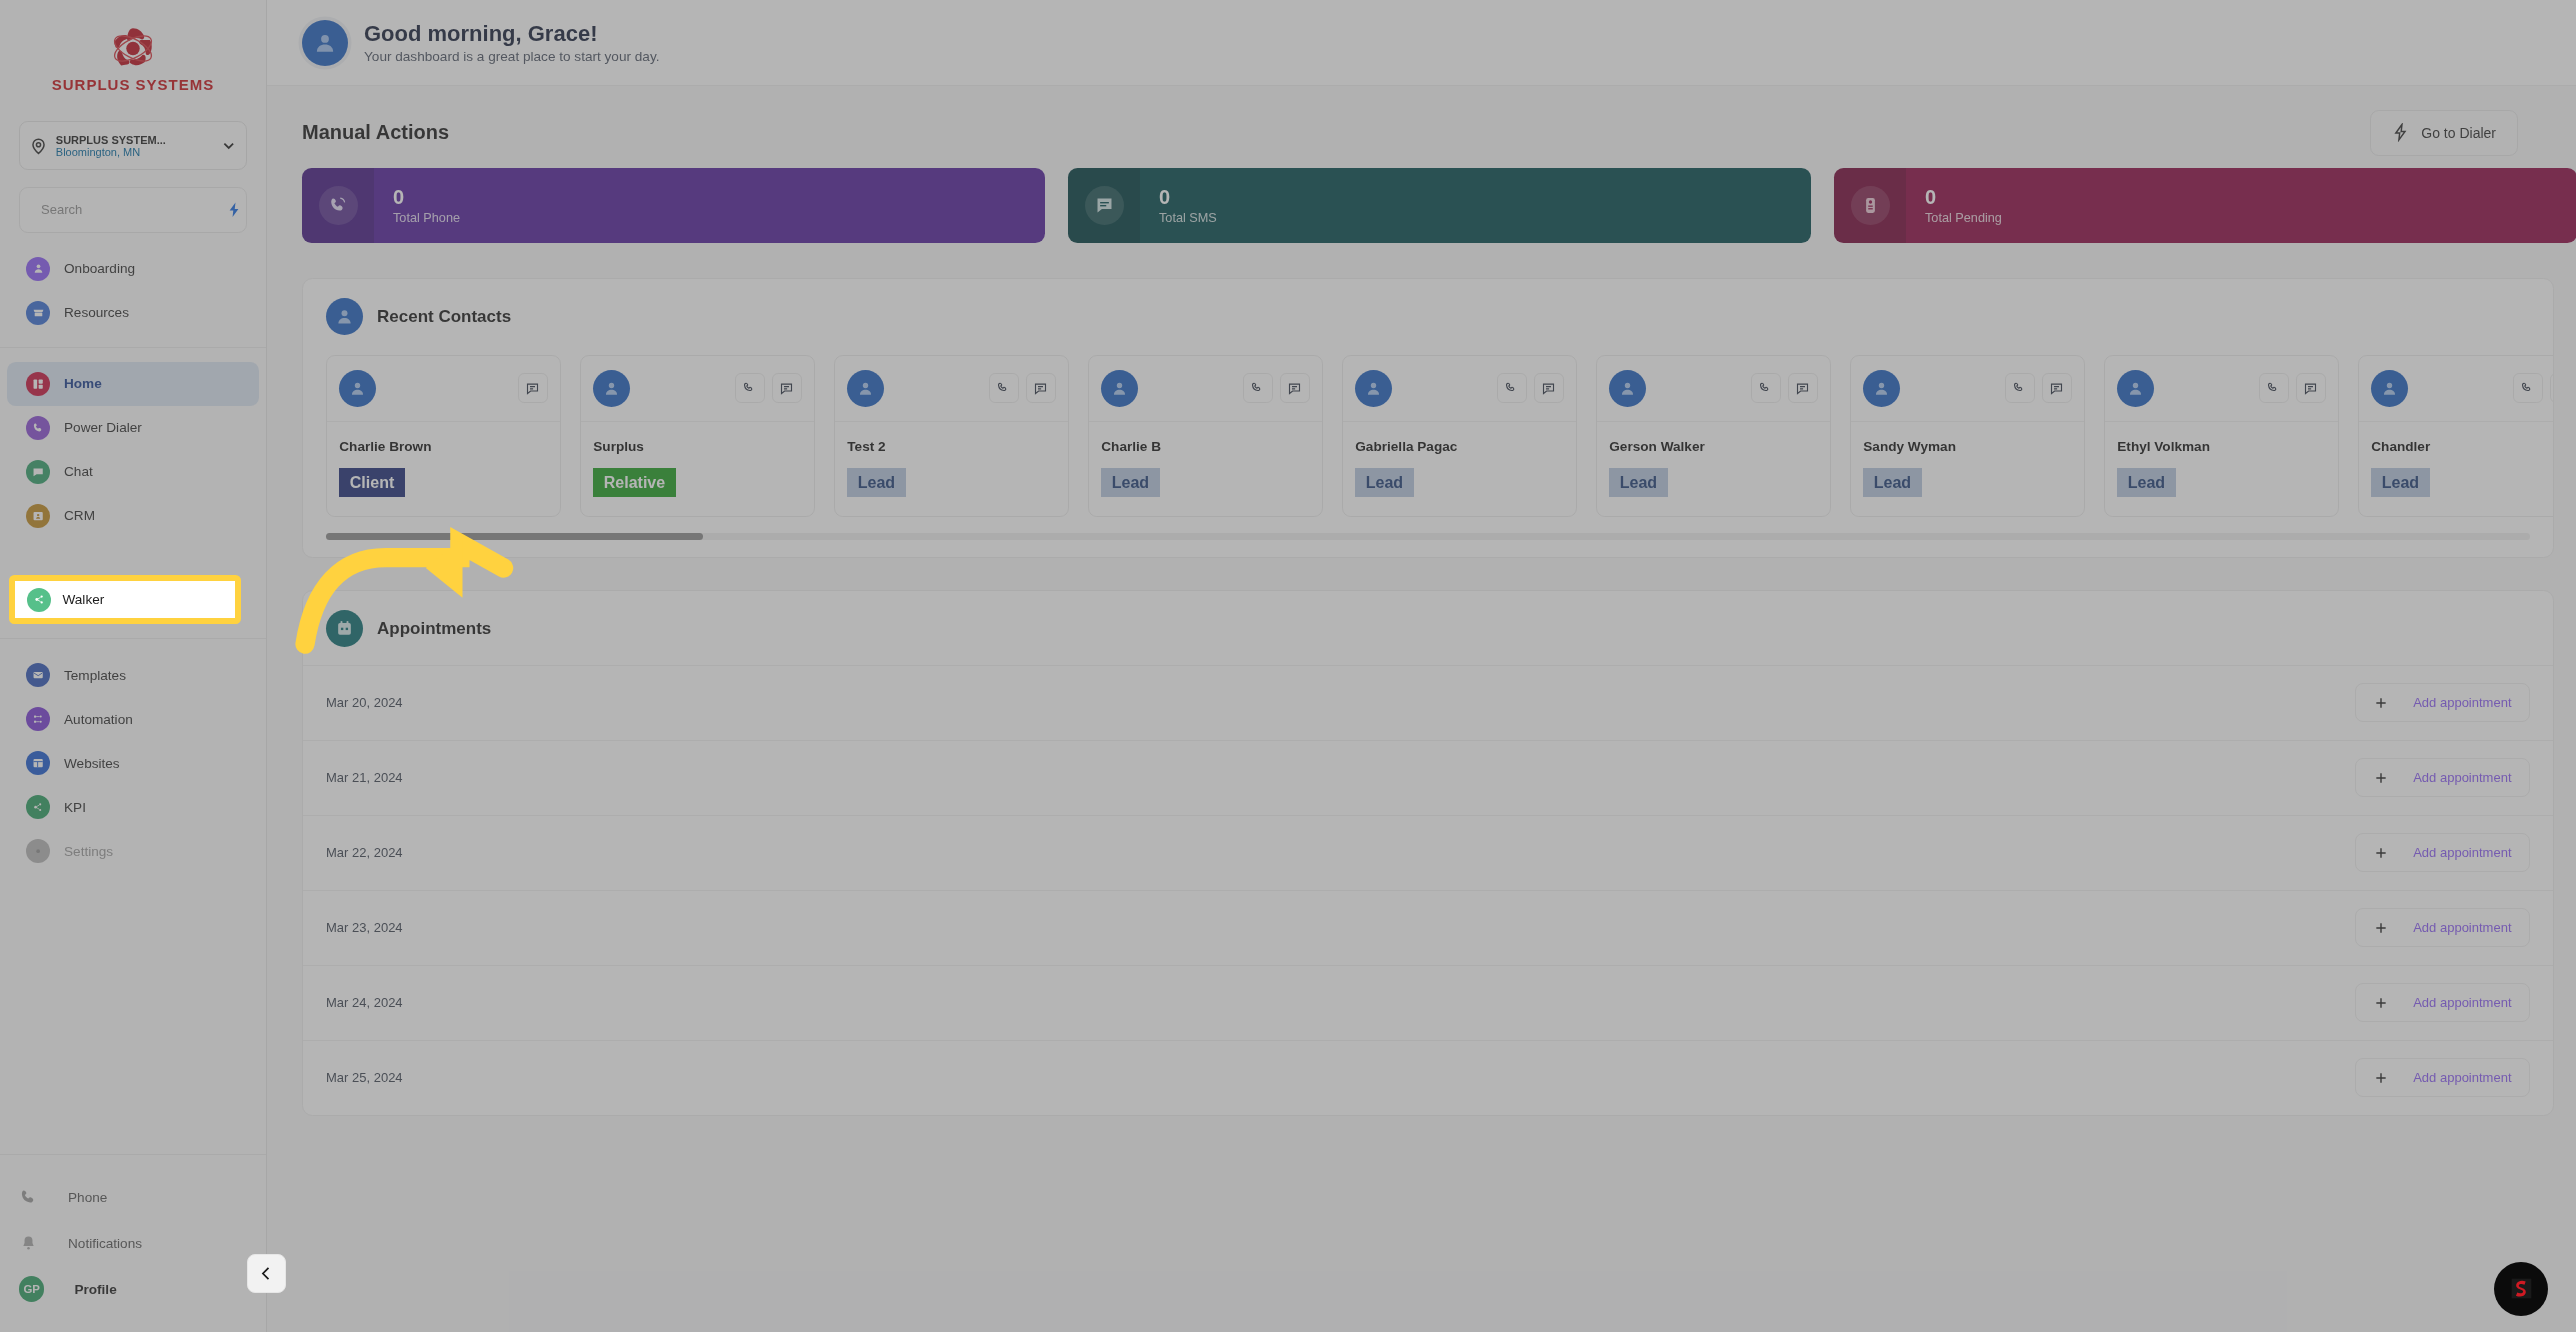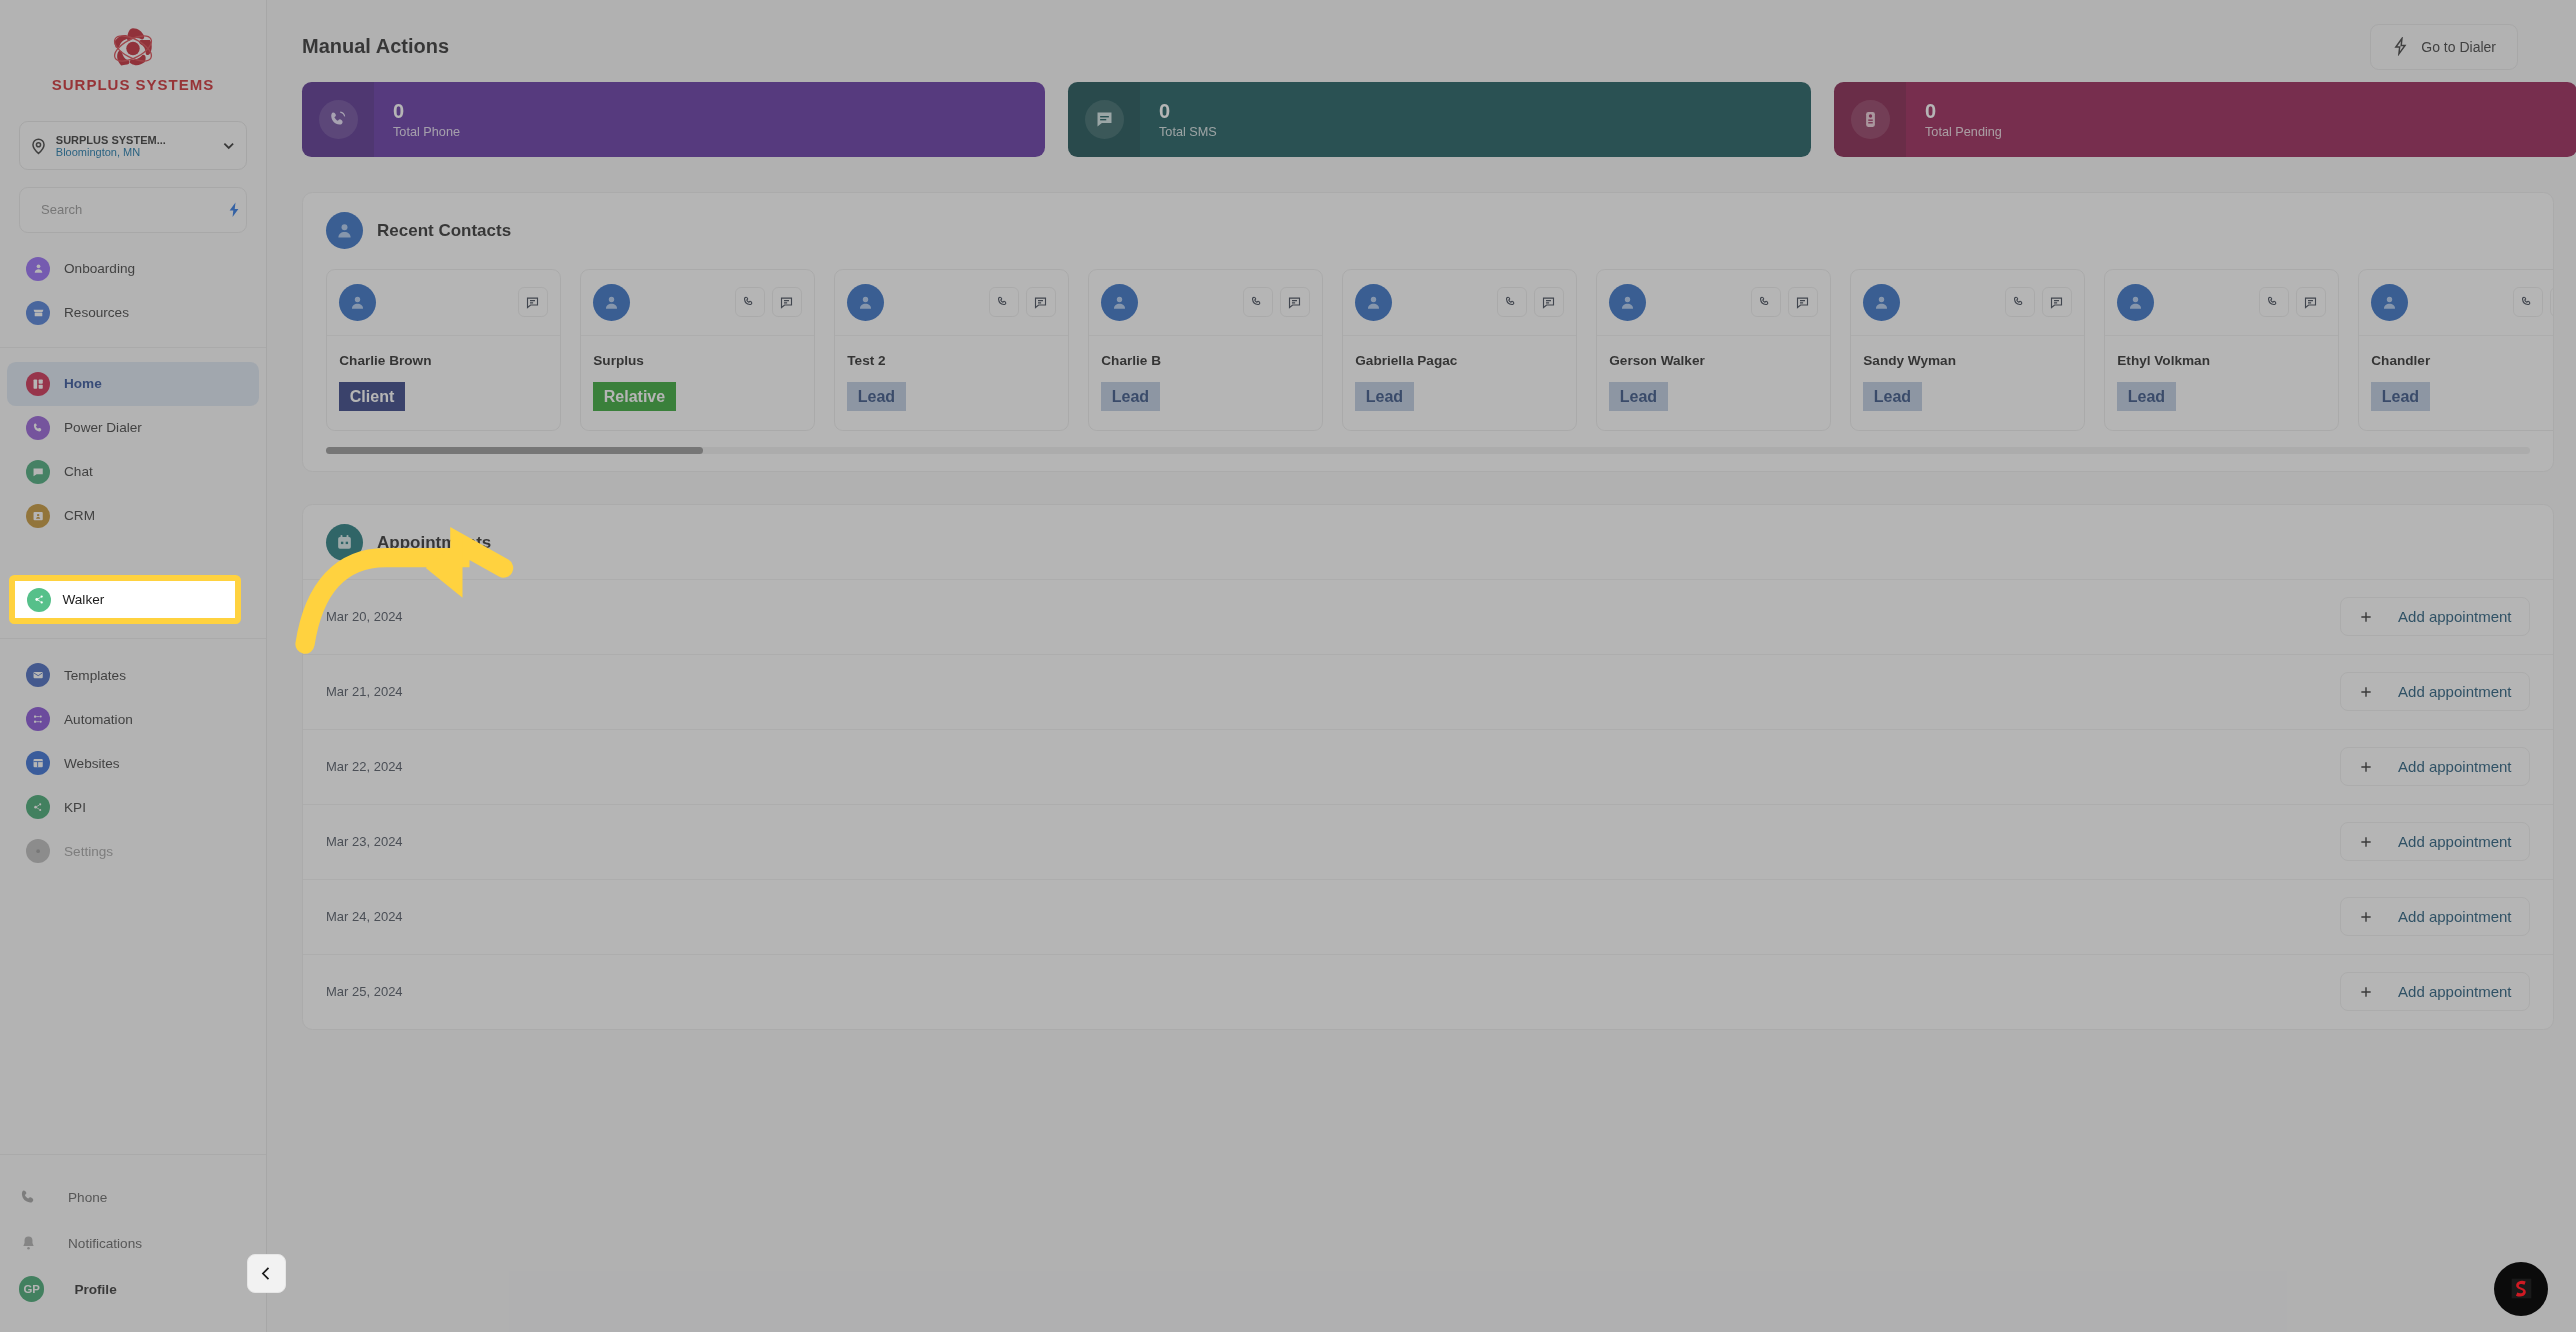--- a/index.html
+++ b/index.html
@@ -188,21 +188,21 @@
 
   .appt-list { margin-top: 14px; }
   .appt-row {
     height: 75px; display: flex; align-items: center; padding: 0 23px;
     border-top: 0.9px solid #f0f0f0;
   }
   .appt-date { font-size: 13px; color: #3e4653; }
   .appt-add {
     margin-left: auto; display: flex; align-items: center; gap: 24px;
     height: 39px; padding: 0 17.5px; border: 0.9px solid #eeeeee; border-radius: 8px;
-    background: #fff; font-size: 15px; color: #0c4a6e; cursor: pointer;
+    background: #fff; font-size: 13px; color: #8b5cf6; cursor: pointer;
   }
 
   
   .callout-arrow { position: absolute; left: 254px; top: 491px; z-index: 65; pointer-events: none; }
 
   .fab {
     position: absolute; right: 28px; bottom: 17.5px;
     width: 54px; height: 54px; border-radius: 50%; background: #0b0b0b;
     display: flex; align-items: center; justify-content: center;
     z-index: 60; cursor: pointer;
@@ -414,20 +414,32 @@
   </div>
 
   <div class="collapse-btn">
     <svg width="19" height="19" viewBox="0 0 24 24" fill="none" stroke="#1a1a1a" stroke-width="2.2">
       <path d="M14.5 5l-7 7 7 7"></path>
     </svg>
   </div>
 
   <div class="main">
 
+    <div class="topbar">
+      <span class="av">
+        <svg width="26" height="26" viewBox="0 0 24 24" fill="#9fc0ee">
+            <circle cx="12" cy="8.2" r="3.6"></circle>
+            <path d="M4.5 20c0-4.2 3.4-6.6 7.5-6.6s7.5 2.4 7.5 6.6z"></path>
+          </svg>
+      </span>
+      <div>
+        <div class="greet">Good morning, Grace!</div>
+        <div class="subgreet">Your dashboard is a great place to start your day.</div>
+      </div>
+    </div>
 
 
     <div class="content">
 
       <div class="section-head">
         <div class="section-title">Manual Actions</div>
         <div class="spacer"></div>
         <div class="dialer-btn">
           <svg width="18.4" height="18.4" viewBox="0 0 24 24" fill="none" stroke="#2b2b2b" stroke-width="1.9">
             <path d="M13 2L5 13h5l-1 9 8-11h-5l1-9z"></path>

